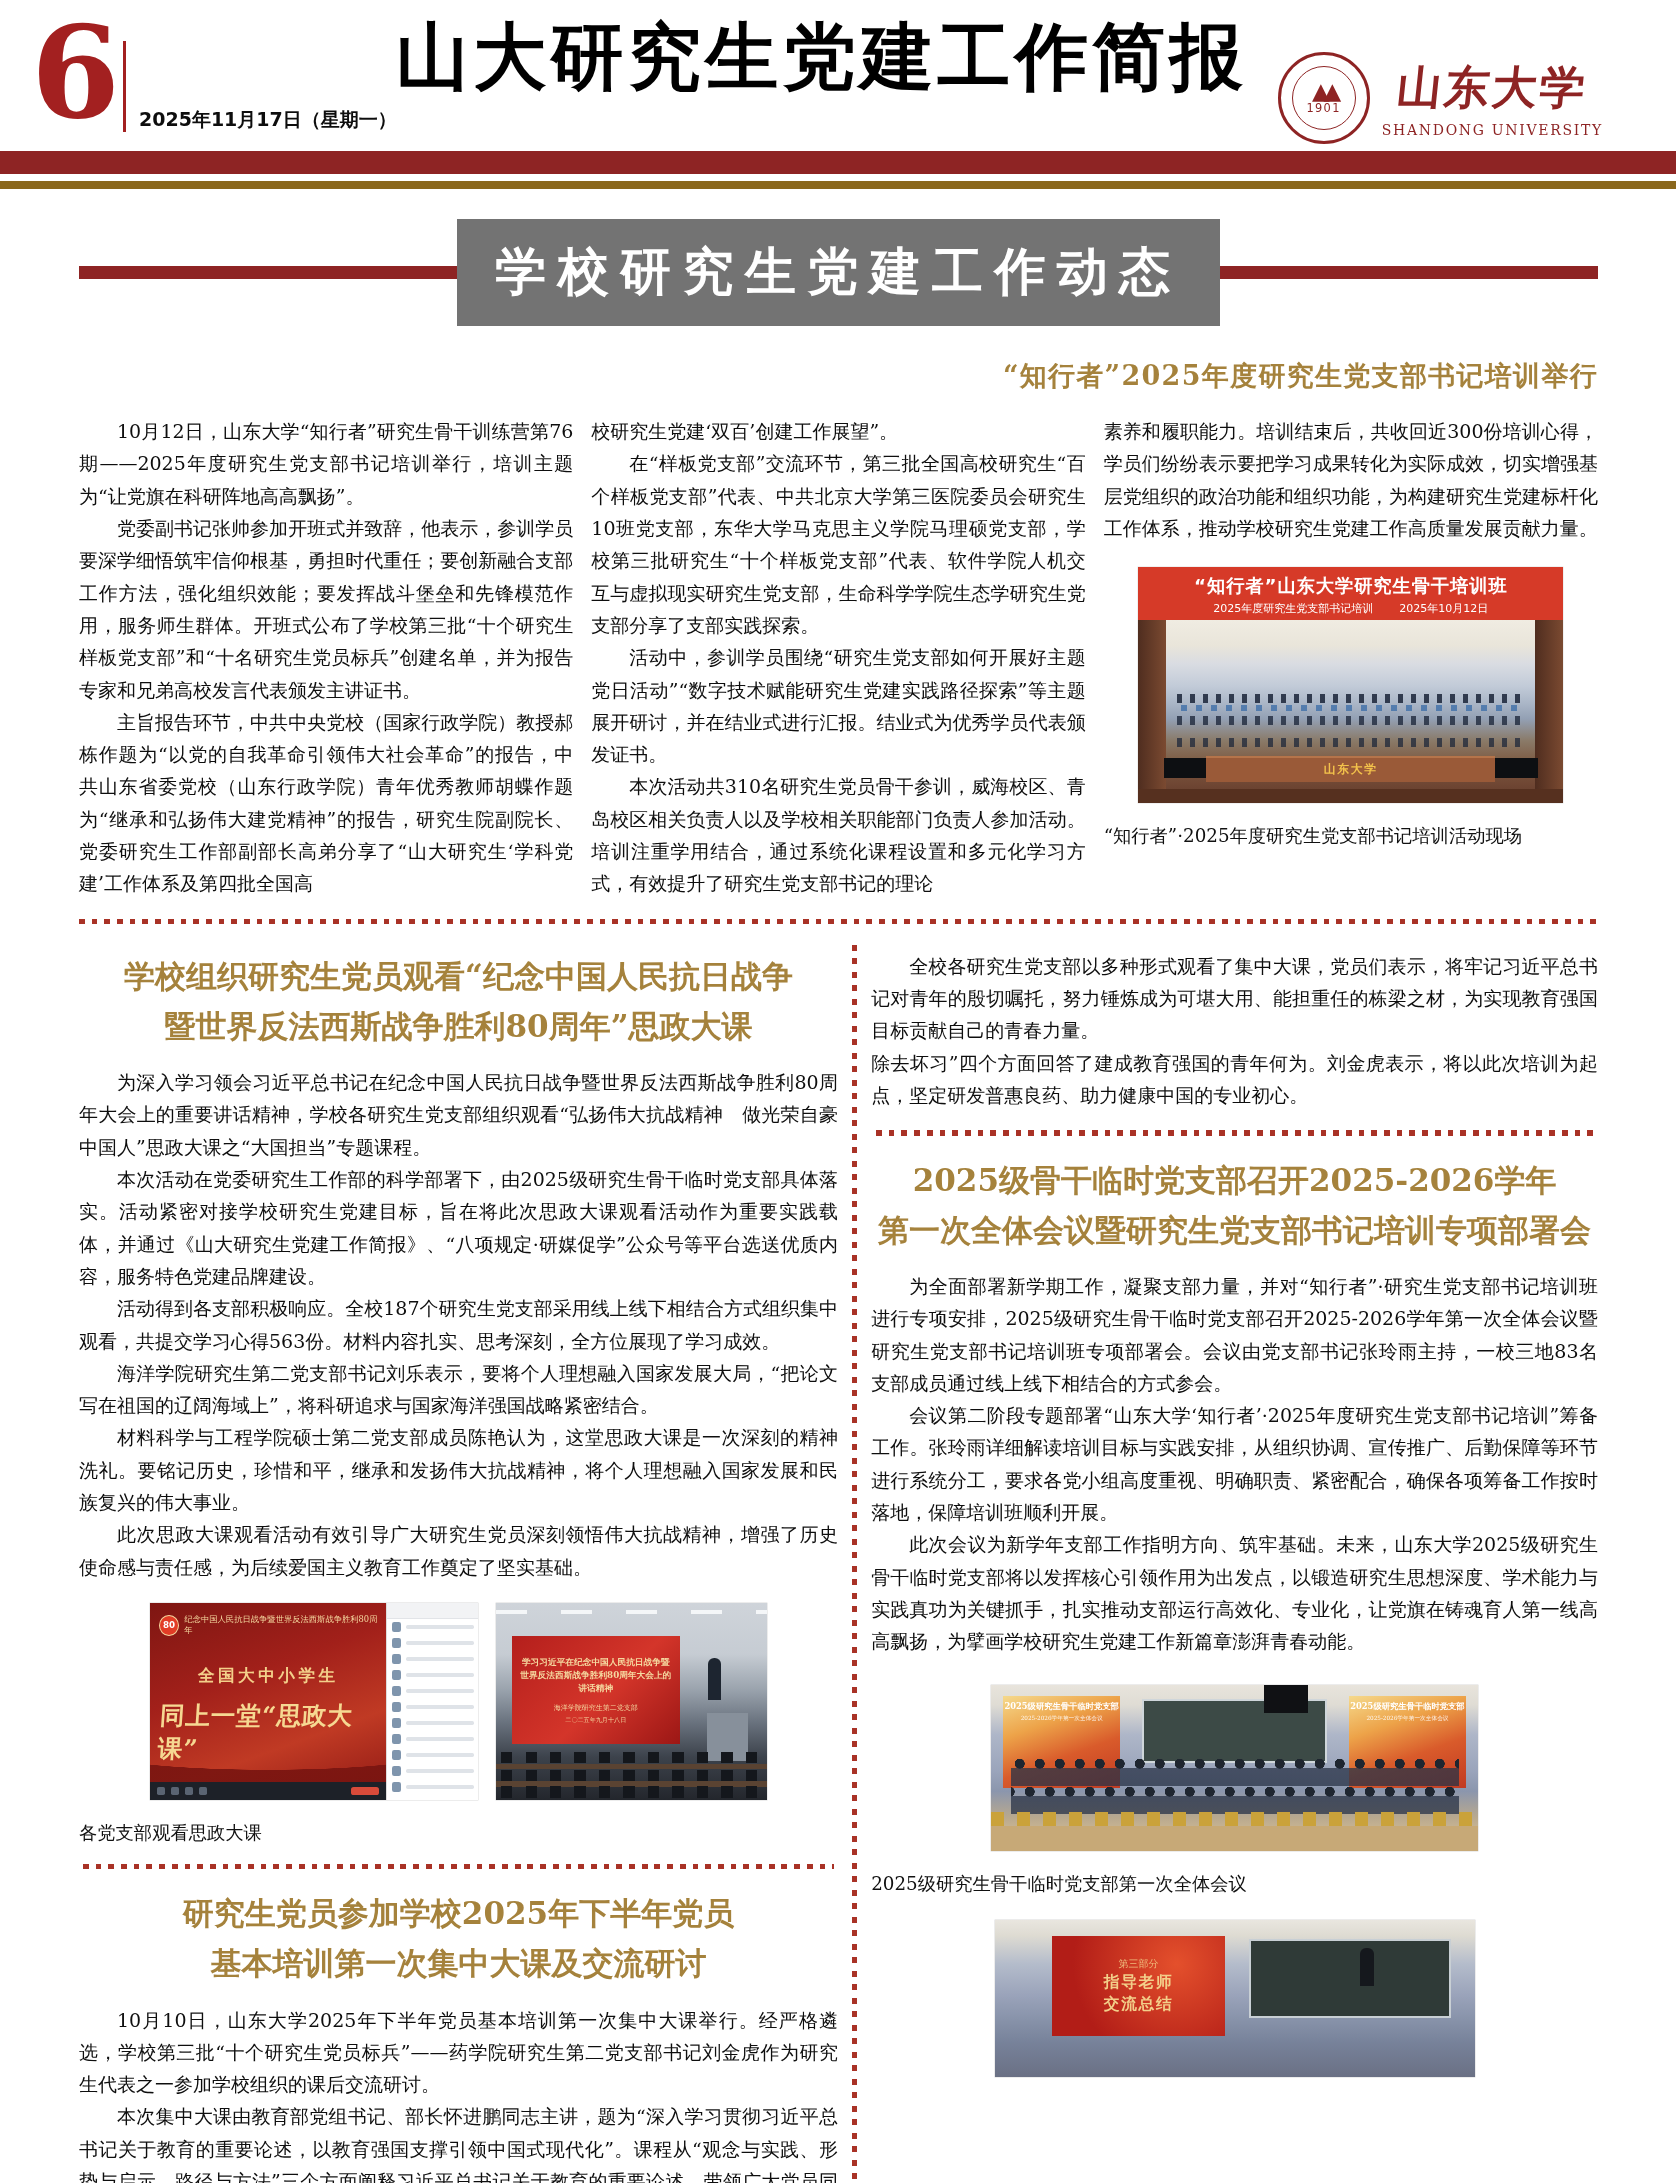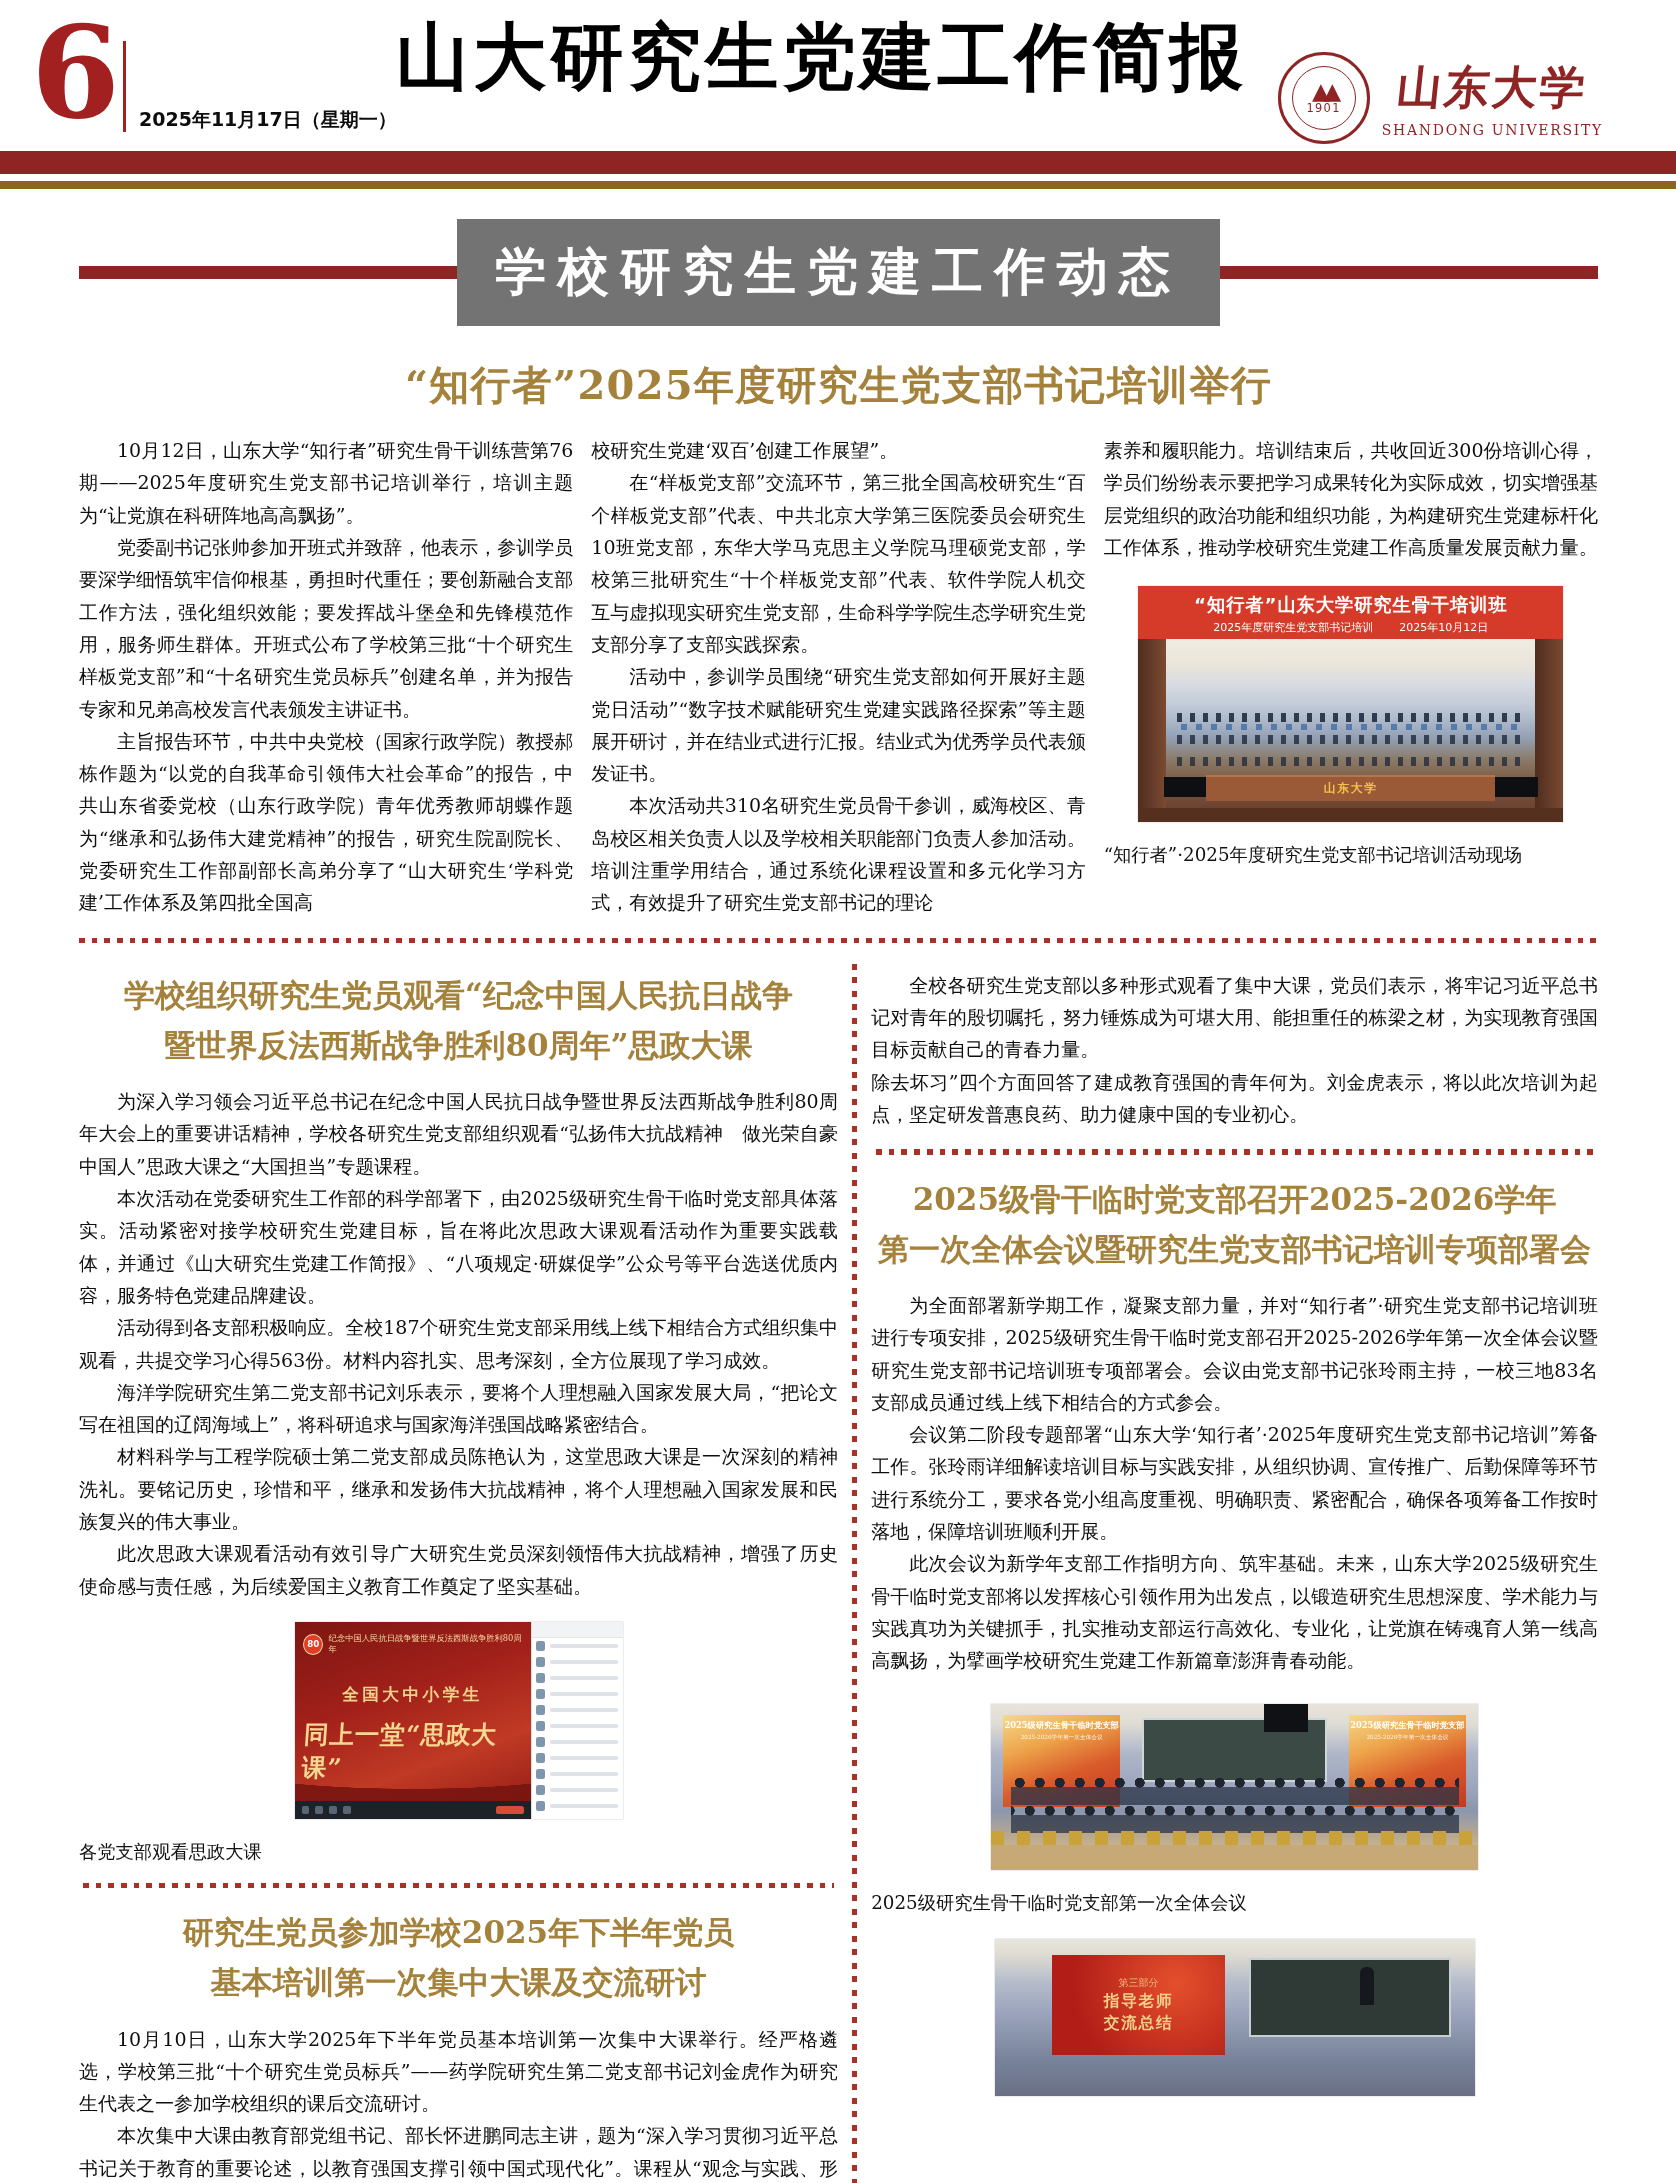--- a/index.html
+++ b/index.html
@@ -29,21 +29,21 @@
   .bar-gold{height:8.7px;background:#8a671c;}
 
   
   .banner-row{display:flex;align-items:center;margin:30px 79px 0;}
   .banner-arm{flex:1;height:13px;background:#8e2424;}
   .banner-box{background:#737373;color:#fff;font-size:51px;font-weight:900;letter-spacing:11.4px;
     padding:19px 38px;white-space:nowrap;font-family:"DejaVu Sans","Liberation Sans",sans-serif;}
 
   
   .gold-title{color:#a5823c;font-weight:900;text-align:center;font-family:"DejaVu Serif",serif;}
-  .a1-title{font-size:40px;letter-spacing:1.3px;margin:32px 79px 4.4px;}
+  .a1-title{font-size:27px;letter-spacing:1.3px;margin:32px 79px 4.4px;text-align:right;}
   .cols{display:flex;gap:18px;margin:21px 79px 0;}
   .col{flex:1;min-width:0;}
   p.body{font-size:19px;line-height:1.7;text-align:justify;text-indent:2em;margin:0;color:#0e0e0e;}
   p.noind{text-indent:0;}
 
   
   .photo1{width:86%;margin:23px auto 0;box-shadow:0 0 0 0.4px #d8d8d8;}
   .p1-banner{background:#d63a28;color:#fff;text-align:center;padding:6.1px 4.4px 4.4px;}
   .p1-l1{font-size:18.3px;font-weight:900;letter-spacing:0.9px;font-family:"DejaVu Sans",sans-serif;}
   .p1-l2{display:flex;justify-content:center;gap:26px;font-size:11px;margin-top:2.6px;font-family:"DejaVu Sans",sans-serif;}
@@ -298,20 +298,37 @@
           <div class="zrow">
               <i></i>
               <b></b>
             </div>
           <div class="zrow">
               <i></i>
               <b></b>
             </div>
         </div>
       </div>
+      <div class="pframe pc">
+        <div class="c-light"></div>
+        <div class="c-screen">
+          <div class="cl">学习习近平在纪念中国人民抗日战争暨世界反法西斯战争胜利80周年大会上的讲话精神</div>
+          <div class="c4">海洋学院研究生第二党支部</div>
+          <div class="c5">二〇二五年九月十八日</div>
+        </div>
+        <div class="c-person"></div>
+        <div class="c-podium"></div>
+        <div class="c-heads">
+          <div class="hr1"></div>
+          <div class="c-desk1"></div>
+          <div class="hr2"></div>
+          <div class="c-desk2"></div>
+          <div class="hr3"></div>
+        </div>
+      </div>
     </div>
     <div class="caption">各党支部观看思政大课</div>
 
     <div class="hdots inner"></div>
 
     <div class="gold-title t2">
       <span class="tl">研究生党员参加学校2025年下半年党员</span>
       <span class="tl">基本培训第一次集中大课及交流研讨</span>
     </div>
     <p class="body">10月10日，山东大学2025年下半年党员基本培训第一次集中大课举行。经严格遴选，学校第三批“十个研究生党员标兵”——药学院研究生第二党支部书记刘金虎作为研究生代表之一参加学校组织的课后交流研讨。</p>

